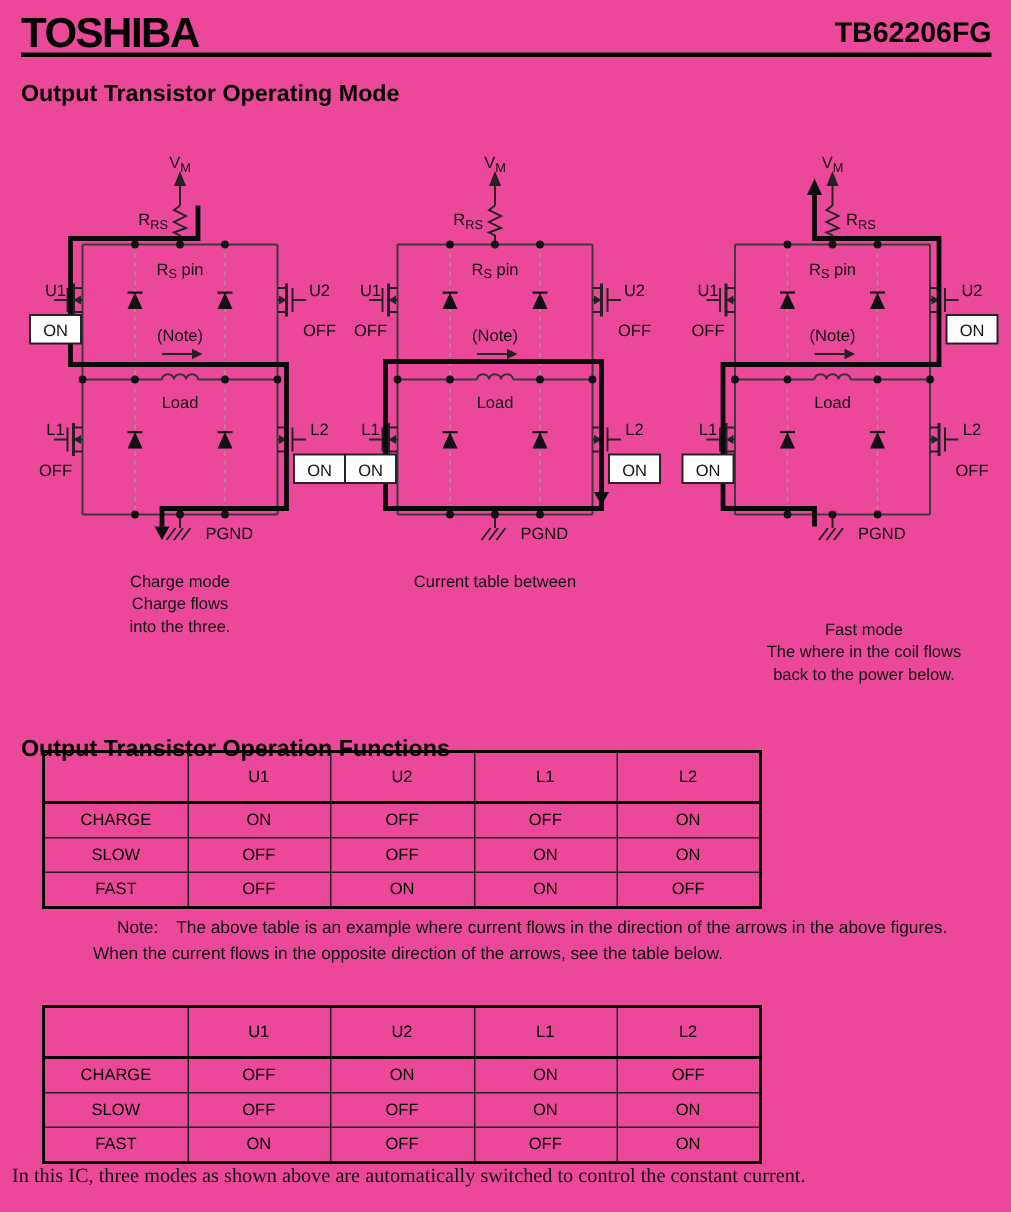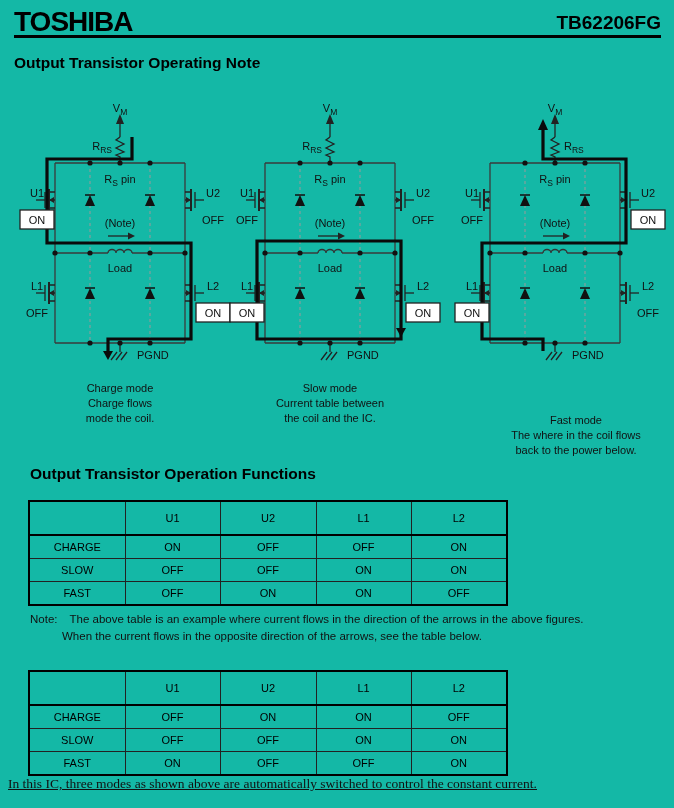--- a/index.html
+++ b/index.html
@@ -1,17 +1,17 @@
 <!DOCTYPE html>
 <html><head>
 <meta charset="utf-8">
 <style>
   html,body{margin:0;padding:0;background:#e8e8e8;}
   .page{
-    position:relative;width:674px;height:808px;background:#14b8a6;
+    position:relative;width:674px;height:808px;background:#ec4899;
     font-family:"Liberation Sans","DejaVu Sans",sans-serif;color:#111;
     overflow:hidden;margin:0 auto;
   }
   .abs{position:absolute;}
   .logo{
     left:14px;top:6px;font-size:28px;font-weight:900;letter-spacing:-1px;
     color:#000;font-family:"Liberation Sans",sans-serif;
   }
   .partno{
     right:13px;top:12px;font-size:19px;color:#000;font-weight:700;
@@ -27,37 +27,37 @@
   }
   .op-table{
     position:absolute;left:28px;width:478px;border-collapse:collapse;table-layout:fixed;
     font-size:11px;color:#000;border:2px solid #000;
   }
   .op-table td{border:1px solid #222;text-align:center;height:22px;padding:0;}
   .op-table tr.hdr td{height:32px;border-bottom:2px solid #000;}
   .note{
     position:absolute;left:30px;top:611px;width:630px;font-size:11.5px;line-height:17px;color:#111;
   }
-  .note .note-label{margin-right:12px;}
+  .note .note-label{margin-right:12px;margin-left:48px;}
   .note .note-l2{margin-left:32px;text-align:center;}
   .footer-text{
     position:absolute;left:8px;top:776px;width:660px;
-    font-family:"Liberation Serif","DejaVu Serif",serif;font-size:13.5px;color:#111;text-decoration:underline;
+    font-family:"Liberation Serif","DejaVu Serif",serif;font-size:13.5px;color:#111;
   }
 </style>
 </head>
 <body>
 
 <div class="page">
 
   <div class="abs logo">TOSHIBA</div>
   <div class="abs partno">TB62206FG</div>
   <div class="abs header-rule"></div>
 
-  <div class="abs sec-title" style="top:54px;">Output Transistor Operating Note</div>
+  <div class="abs sec-title" style="top:54px;">Output Transistor Operating Mode</div>
 
   <svg width="0" height="0" style="position:absolute">
     <defs>
       <g id="fet" stroke="#222" stroke-width="1.3" fill="none">
         <path d="M0,-8 H-6 M0,8 H-6 M0,0 H-5"></path>
         <path d="M-6,-11 V11" stroke-width="2"></path>
         <path d="M-10,-8 V8"></path>
         <path d="M-10,0 H-19"></path>
         <polygon points="-6,0 -1,-3 -1,3" fill="#222" stroke="none"></polygon>
       </g>
@@ -181,34 +181,32 @@
     <rect x="5" y="208" width="34" height="19" fill="#fff" stroke="#222" stroke-width="1.3"></rect>
     <text x="22" y="222" text-anchor="middle">ON</text>
     <text x="198" y="195" text-anchor="middle">L2</text>
     <text x="198" y="222" text-anchor="middle">OFF</text>
     <text x="122" y="264">PGND</text>
   </svg>
 
   <div class="caption" style="left:20px;width:200px;">
     <div>Charge mode</div>
     <div>Charge flows</div>
-    <div>mode the coil.</div>
+    <div>into the three.</div>
   </div>
   <div class="caption" style="left:230px;width:200px;">
-    <div>Slow mode</div>
     <div>Current table between</div>
-    <div>the coil and the IC.</div>
   </div>
   <div class="caption" style="left:466px;width:220px;margin-top:32px;">
     <div>Fast mode</div>
     <div>The where in the coil flows</div>
     <div>back to the power below.</div>
   </div>
 
-  <div class="abs sec-title" style="top:465px;margin-left:16px;">Output Transistor Operation Functions</div>
+  <div class="abs sec-title" style="top:491px;">Output Transistor Operation Functions</div>
 
   <table class="op-table" style="top:500px;">
     <colgroup>
         <col style="width:96px">
         <col style="width:95px">
         <col style="width:96px">
         <col style="width:95px">
         <col style="width:96px">
       </colgroup>
     <tbody>

